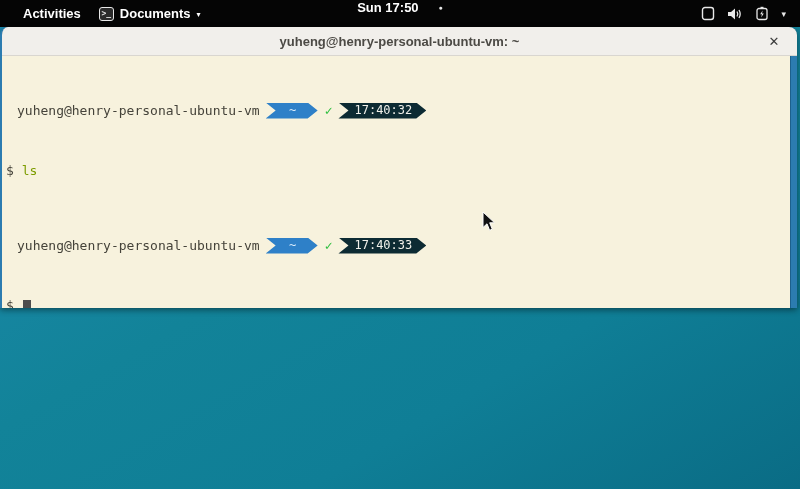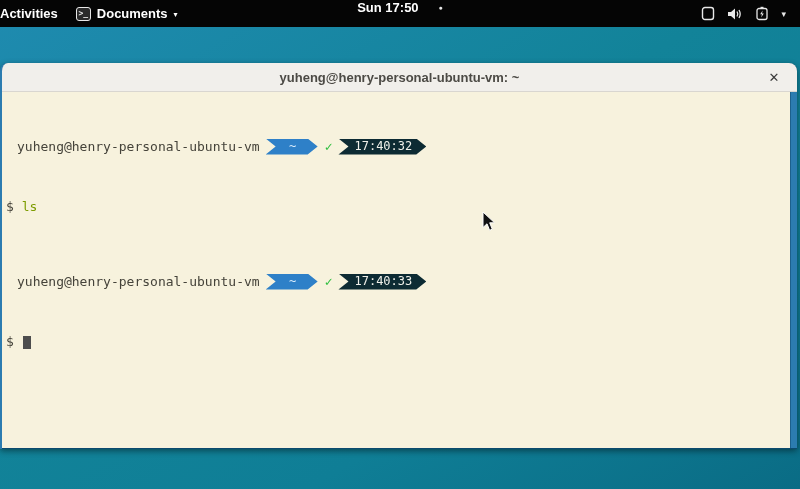--- a/index.html
+++ b/index.html
@@ -10,21 +10,21 @@
     position:relative;
   }
 
   
   .topbar {
     position:absolute; top:0; left:0; width:800px; height:27px;
     background:#050505; color:#fff;
     display:flex; align-items:center;
     font-size:13px; font-weight:bold;
   }
-  .topbar-left { display:flex; align-items:center; gap:18px; flex:0 0 auto; }
+  .topbar-left { display:flex; align-items:center; gap:18px; flex:0 0 auto;margin-left:23px; }
   .activities { cursor:default; }
   .appmenu { display:flex; align-items:center; gap:6px; }
   .term-icon {
     width:15px; height:14px; border:1px solid #e8e8e8; border-radius:3px;
     background:#2b2b2b; color:#e8e8e8; font-size:8px; line-height:12px;
     text-align:center; font-family:"DejaVu Sans Mono",monospace; font-weight:bold;
   }
   .caret { font-size:8px; position:relative; top:1px; }
   .topbar-center {
     position:absolute; left:0; right:0; top:0; height:14px;
@@ -34,27 +34,26 @@
   .clock-dot { font-size:7px; position:relative; top:0px; color:#e8e8e8; }
   .topbar-right {
     position:absolute; right:0; top:0; height:27px;
     display:flex; align-items:center; gap:12px; padding-right:14px;
   }
   .tb-ico { display:flex; align-items:center; }
   .chev { font-size:9px; color:#e8e8e8; }
 
   
   .window {
-    position:absolute; top:27px; left:0px; width:797px; height:386px;
+    position:absolute; top:27px; left:0px; width:797px; height:281px;
     border-radius:8px 8px 0 0;
     box-shadow:0 2px 6px rgba(0,0,0,0.45);
     background:#0c4a6e;
     overflow:hidden;
     border-left:2px solid #2c7cb0;
-    margin-top:36px;
   }
   .titlebar {
     height:29px; background:#f1efeb; border-bottom:1px solid #d9d6d0;
     display:flex; align-items:center; justify-content:center;
     position:relative;
     font-size:13px; font-weight:bold; color:#4c4a45;
   }
   .close-btn {
     position:absolute; right:14px; top:5px; width:18px; height:18px;
     display:flex; align-items:center; justify-content:center;

